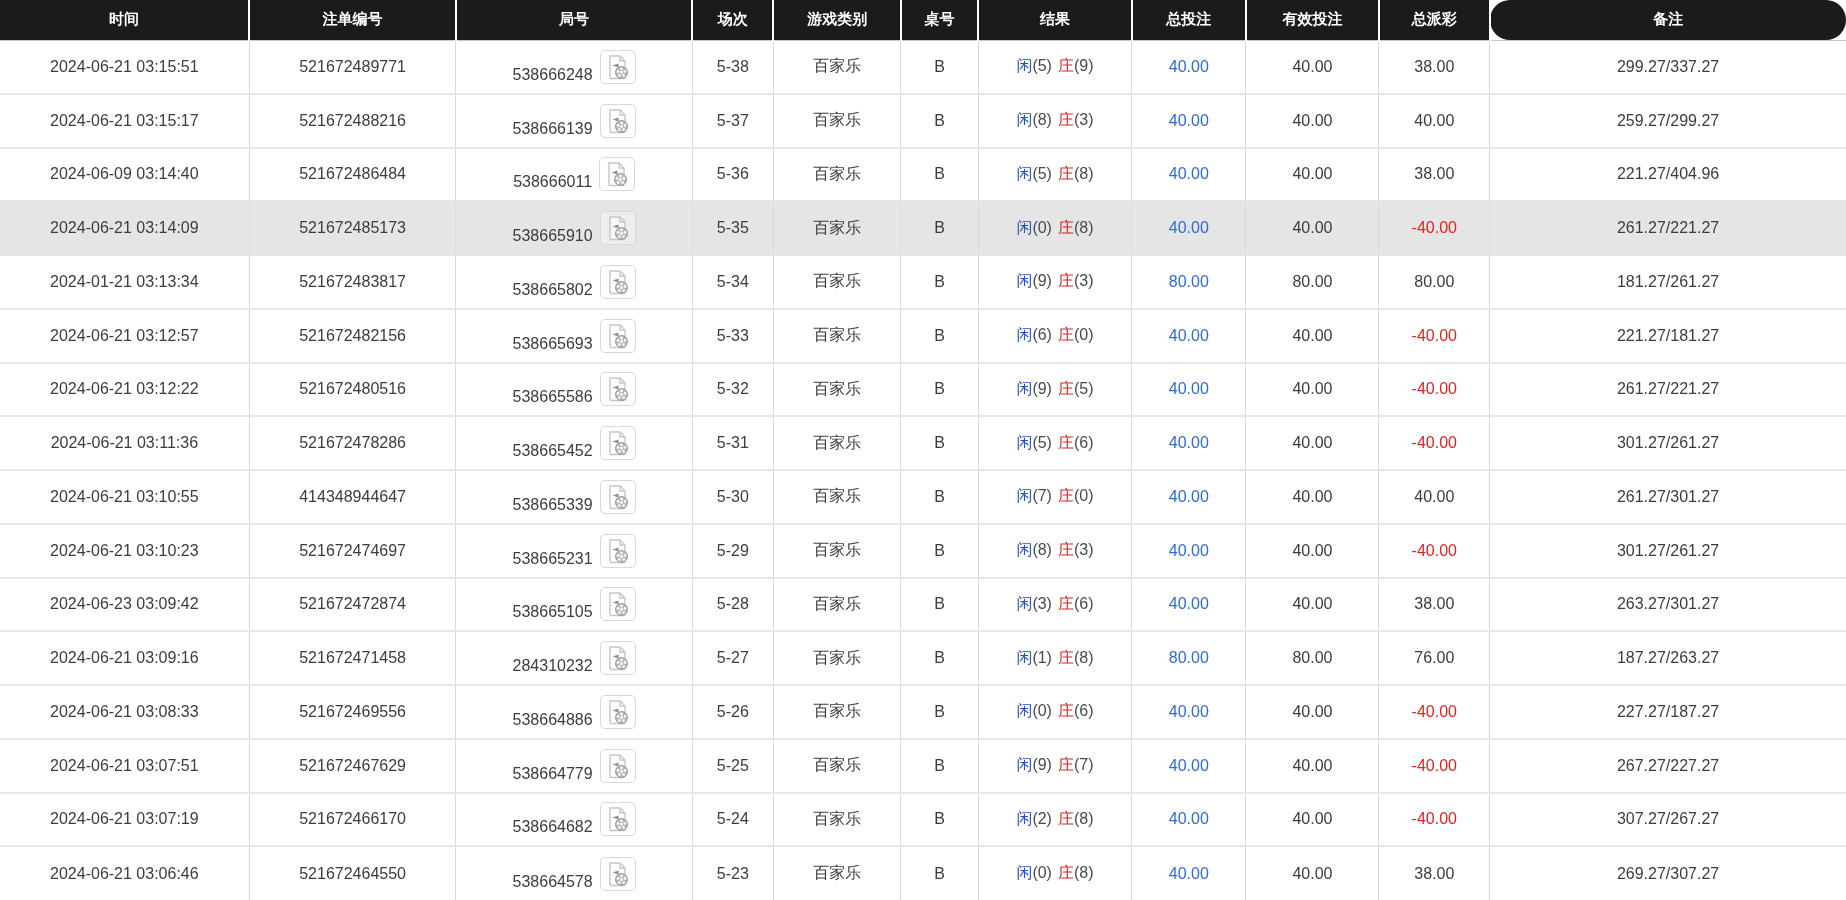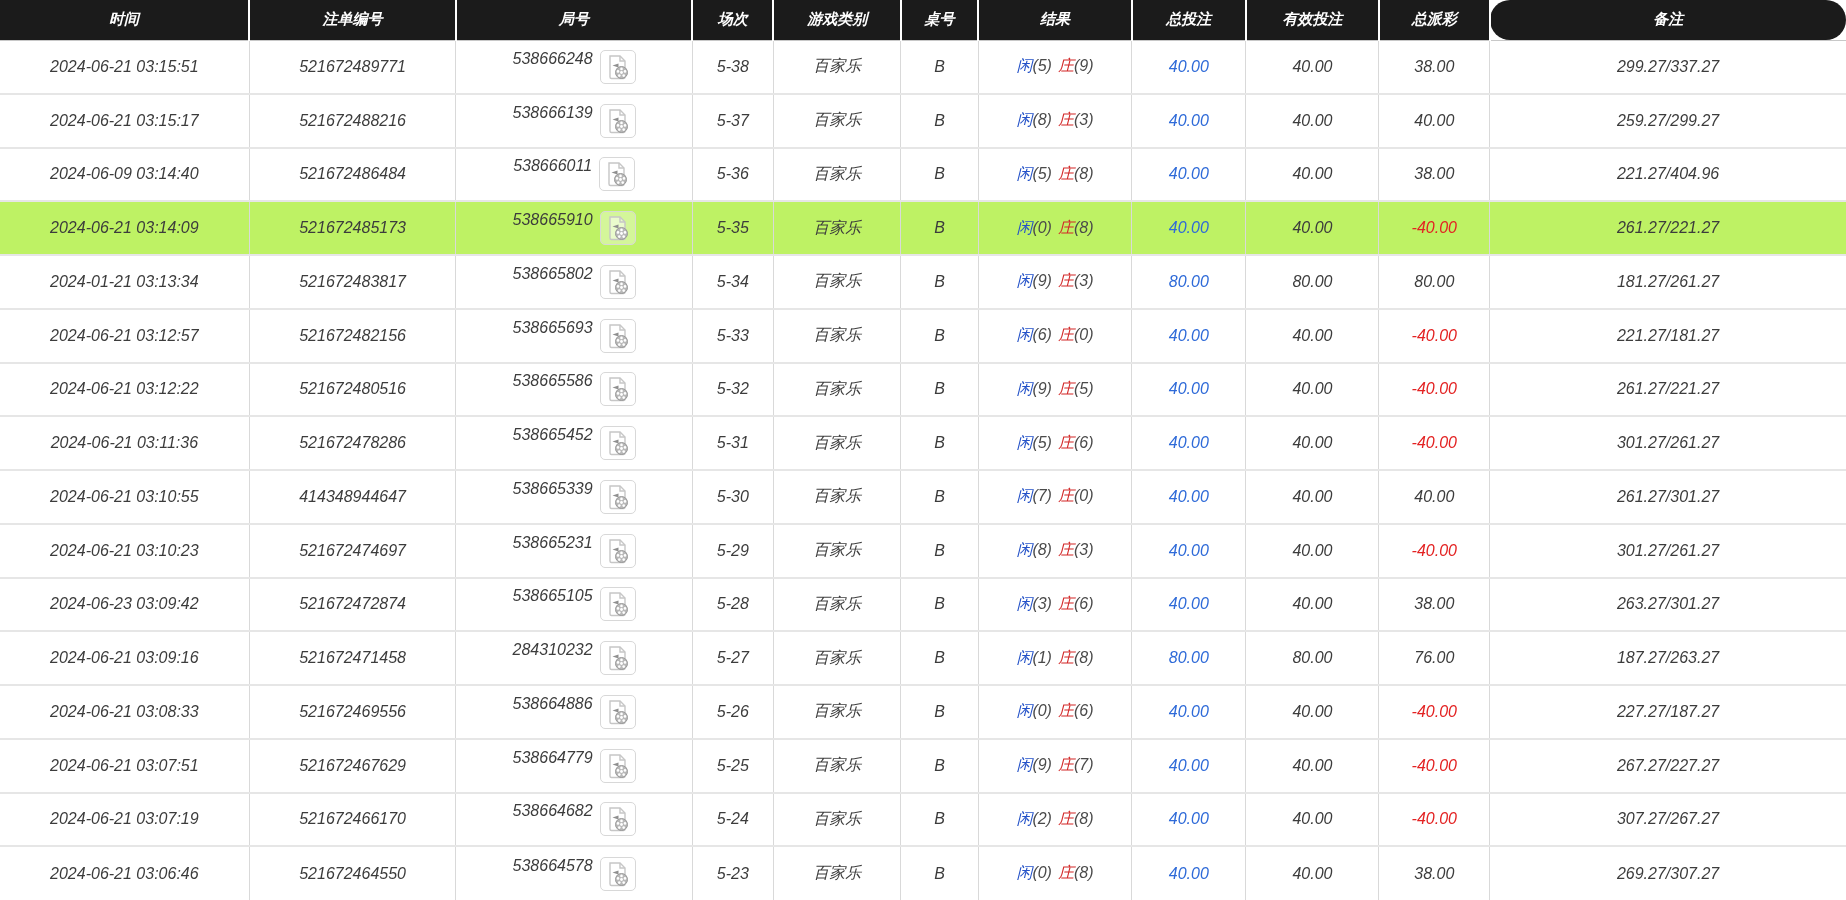--- a/index.html
+++ b/index.html
@@ -1,38 +1,38 @@
 <!DOCTYPE html>
 <html><head>
 <meta charset="utf-8">
 <style>
   * { box-sizing: border-box; }
   html,body { margin:0; padding:0; background:#fff; }
   body { font-family:"Liberation Sans","DejaVu Sans",sans-serif; }
-  .screen { width:1846px; height:900px; overflow:hidden; background:#fff;font-style:italic; }
+  .screen { width:1846px; height:900px; overflow:hidden; background:#fff; }
   table.records { width:100%; height:100%; border-collapse:collapse; table-layout:fixed; }
 
   thead th {
     background:#1b1b1b; color:#ffffff; font-weight:bold; font-size:15px;
     height:40px; padding:0 4px; text-align:center;
     border-right:2px solid #ffffff; border-bottom:1px solid #c8c8c8;
   }
   thead th:last-child { border-right:none;border-radius:20px; }
 
   tbody td {
     height:53px; padding:0 4px; text-align:center; vertical-align:middle;
     font-size:16px; color:#3c3c3c; background:#ffffff;
     border-right:1px solid #d9d9d9; border-bottom:2px solid #e6e6e6;
   }
   tbody td:last-child { border-right:none; }
   tbody tr:last-child td { border-bottom:none; }
 
-  tbody tr.highlight td { background:#bef264; }
-
-  .round-cell-inner { display:inline-flex; align-items:flex-start; justify-content:center; gap:7px; }
+  tbody tr.highlight td { background:#e5e5e5; }
+
+  .round-cell-inner { display:inline-flex; align-items:flex-end; justify-content:center; gap:7px; }
 
   .video-btn {
     width:36px; height:34px; padding:0; cursor:pointer;
     border:1px solid #d8d8d8; border-radius:5px;
     background:rgba(255,255,255,0.35);
     display:inline-flex; align-items:center; justify-content:center;
   }
   .video-btn svg { display:block; }
 
   .res-player { color:#2452C8; }

